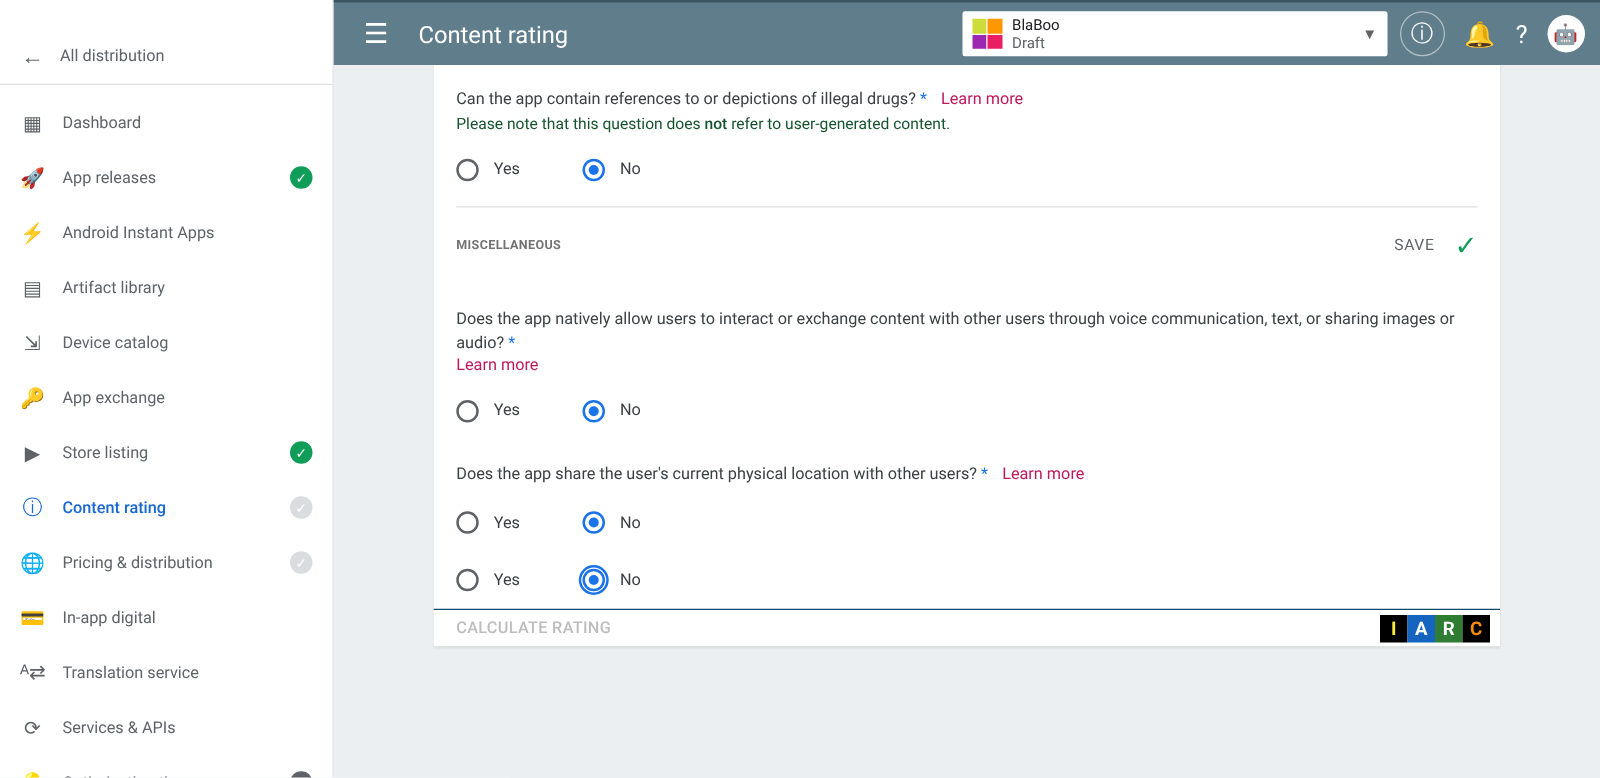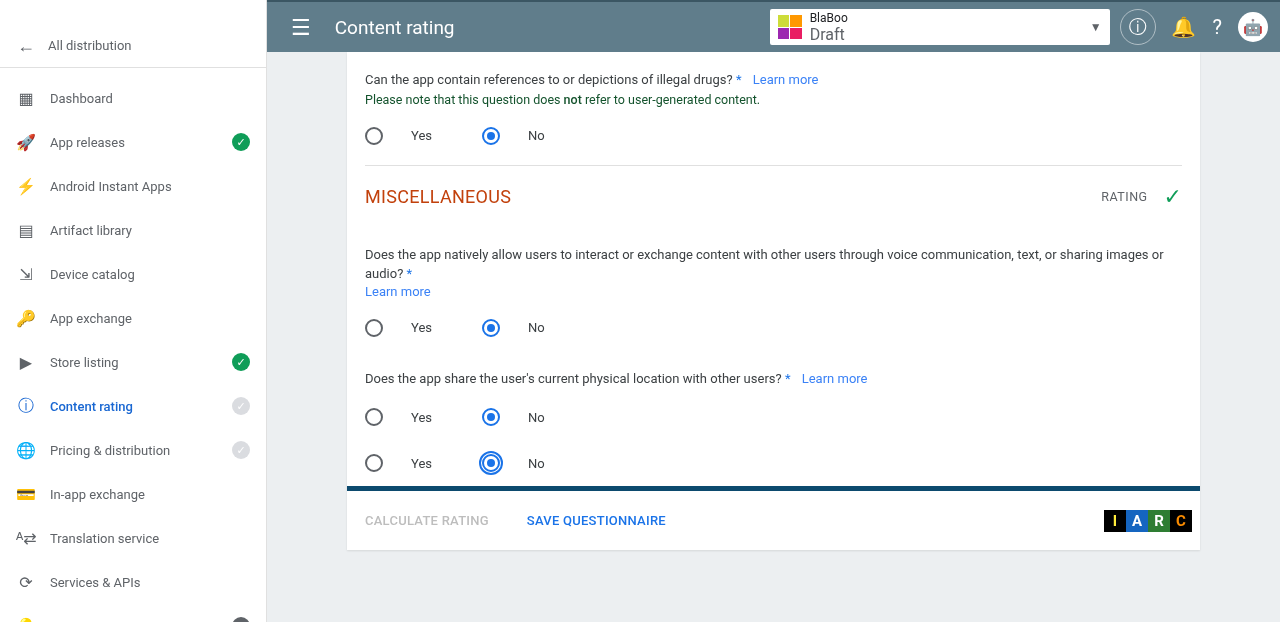--- a/index.html
+++ b/index.html
@@ -6,21 +6,21 @@
 body { font-family: Roboto, Arial, sans-serif; font-size: 13px; color: #202124; background: #f5f5f5; width: 1280px; height: 622px; overflow: hidden; }
 
 
 .topbar { position: absolute; left: 267px; right: 0; top: 0; height: 52px; background: #607d8b; border-top: 2px solid #3b5663; display: flex; align-items: center; padding: 0 12px; }
 .hamburger { color: #fff; font-size: 22px; padding: 0 12px; cursor: pointer; }
 .page-title { color: #fff; font-size: 19px; font-weight: 400; margin-left: 12px; }
 .app-selector { margin-left: auto; background: #fff; border-radius: 2px; height: 36px; width: 340px; display: flex; align-items: center; padding: 0 8px; }
 .app-icon-sq { width: 24px; height: 24px; display: grid; grid-template: 1fr 1fr / 1fr 1fr; gap: 1px; margin-right: 8px; }
 .app-icon-sq div:nth-child(1){background:#cddc39;} .app-icon-sq div:nth-child(2){background:#ff9800;} .app-icon-sq div:nth-child(3){background:#9c27b0;} .app-icon-sq div:nth-child(4){background:#e91e63;}
 .app-name { font-size: 12px; color: #202124; }
-.app-status { font-size: 16px; color: #5f6368; }
+.app-status { font-size: 12px; color: #5f6368; }
 .app-selector-chevron { margin-left: auto; color: #5f6368; font-size: 12px; }
 .info-btn { width: 36px; height: 36px; border: 1px solid rgba(255,255,255,0.5); border-radius: 50%; margin-left: 10px; display:flex;align-items:center;justify-content:center;color:#fff;font-size:18px;}
 .topbar-icon { color: #fff; font-size: 20px; margin-left: 16px; cursor: pointer; }
 .avatar-circle { width: 30px; height: 30px; background: #fff; border-radius: 50%; margin-left: 16px; display:flex;align-items:center;justify-content:center;}
 
 
 .sidebar { position: absolute; left: 0; top: 0; bottom: 0; width: 267px; background: #fff; border-right: 1px solid #e0e0e0; overflow: hidden; }
 .back-row { display:flex; align-items:center; height: 44px; padding: 0 16px; border-bottom: 1px solid #e0e0e0; margin-top: 24px;}
 .back-arrow { width: 20px; text-align: center; color: #5f6368; margin-right: 12px; font-size: 18px;}
 .back-row span.label { color: #5f6368; font-size: 13px; }
@@ -35,39 +35,39 @@
 .badge-count { width:18px;height:18px;border-radius:50%;background:#5f6368;color:#fff;font-size:11px;display:flex;align-items:center;justify-content:center;}
 
 
 .main { position:absolute; left: 267px; right:0; top:52px; bottom:0; overflow:auto; background:#eceff1; display:flex; flex-direction:column;}
 .card { background:#fff; margin: 0 80px; width: auto; box-shadow: 0 1px 2px rgba(0,0,0,0.1); }
 .card-inner { padding: 0 18px; }
 
 .question { padding: 18px 0 6px 0; }
 .q-text { font-size: 13px; color: #3c4043; line-height: 1.5; text-align: center; }
 .q-asterisk { color: #1a73e8; }
-.q-link { color: #3b82f6; margin-left: 8px; cursor:pointer;}
+.q-link { color: #be185d; margin-left: 8px; cursor:pointer;}
 .q-note { font-size: 12.5px; color: #14532d; margin-top: 2px;}
 .q-note b { font-weight: 500; }
 
 .radio-row { display:flex; gap: 50px; padding: 14px 0; }
-.radio-opt { display:flex; align-items:center; gap: 28px; font-size: 13px; color:#3c4043;}
+.radio-opt { display:flex; align-items:center; gap: 12px; font-size: 13px; color:#3c4043;}
 .radio-outer { width:18px;height:18px;border:2px solid #5f6368;border-radius:50%;display:flex;align-items:center;justify-content:center;cursor:pointer;}
 .radio-opt.selected .radio-outer { border-color:#1a73e8;}
 .radio-inner { width:8px;height:8px;border-radius:50%;background:#1a73e8;display:none;}
 .radio-opt.selected .radio-inner { display:block;}
 .radio-opt.focused .radio-outer { outline: 2px solid #1a73e8; outline-offset: 1px; border-radius:50%; }
 
 .section-divider { border-top: 1px solid #e0e0e0; margin-top: 6px;}
 .section-header { display:flex; align-items:center; padding: 18px 0; }
-.section-title { color:#c2410c; font-size:18px; font-weight:400; letter-spacing:0.3px;}
+.section-title { color:#737373; font-size:10px; font-weight:700; letter-spacing:0.3px;}
 .section-close { margin-left:auto; color:#5f6368; font-size:12.5px; letter-spacing:0.5px; cursor:pointer; padding-right: 16px;}
 .section-check-icon { color:#0f9d58; font-size:22px;}
 
-.card-footer { border-top:5px solid #0c4a6e; padding: 16px 8px; display:flex; align-items:center;}
+.card-footer { border-top:1px solid #0c4a6e; padding: 1px 8px; display:flex; align-items:center;}
 .footer-btn { font-size:13px; font-weight:500; letter-spacing:0.25px; padding: 6px 10px; cursor:pointer;}
 .footer-btn.disabled { color:#bdbdbd; }
 .footer-btn.primary { color:#1a73e8; margin-left: 18px;}
 .iarc { margin-left:auto; display:flex;}
 .iarc span{width:22px;height:22px;display:flex;align-items:center;justify-content:center;font-weight:700;font-size:15px;color:#fff;}
 .iarc span:nth-child(1){background:#000;color:#ffeb3b;}
 .iarc span:nth-child(2){background:#1565c0;}
 .iarc span:nth-child(3){background:#2e7d32;}
 .iarc span:nth-child(4){background:#000;color:#fb8c00;}
 
@@ -117,21 +117,21 @@
         <span class="nav-label">Content rating</span>
         <span class="status-check gray">✓</span>
       </div>
     <div class="nav-item">
         <span class="nav-icon">🌐</span>
         <span class="nav-label">Pricing &amp; distribution</span>
         <span class="status-check gray">✓</span>
       </div>
     <div class="nav-item">
         <span class="nav-icon">💳</span>
-        <span class="nav-label">In-app exchange</span>
+        <span class="nav-label">In-app digital</span>
       </div>
     <div class="nav-item">
         <span class="nav-icon">ᴬ⇄</span>
         <span class="nav-label">Translation service</span>
       </div>
     <div class="nav-item">
         <span class="nav-icon">⟳</span>
         <span class="nav-label">Services &amp; APIs</span>
       </div>
     <div class="nav-item">
@@ -187,21 +187,21 @@
             <span class="radio-outer">
               <span class="radio-inner"></span>
             </span>
             <span>No</span>
           </div>
       </div>
 
       <div class="section-divider"></div>
       <div class="section-header">
         <span class="section-title">MISCELLANEOUS</span>
-        <span class="section-close">RATING</span>
+        <span class="section-close">SAVE</span>
         <span class="section-check-icon">✓</span>
       </div>
 
       <div class="question">
         <span class="q-text">Does the app natively allow users to interact or exchange content with other users through voice communication, text, or sharing images or audio?</span>
         <span class="q-asterisk"> *</span>
         <div><span class="q-link" style="margin-left:0">Learn more</span></div>
       </div>
       <div class="radio-row">
         <div class="radio-opt">
@@ -243,21 +243,20 @@
             <span class="radio-outer">
               <span class="radio-inner"></span>
             </span>
             <span>No</span>
           </div>
       </div>
 
     </div>
     <div class="card-footer">
       <span class="footer-btn disabled">CALCULATE RATING</span>
-      <span class="footer-btn primary">SAVE QUESTIONNAIRE</span>
       <div class="iarc">
           <span>I</span>
           <span>A</span>
           <span>R</span>
           <span>C</span>
         </div>
     </div>
   </div>
 
   <div class="footer-text">

